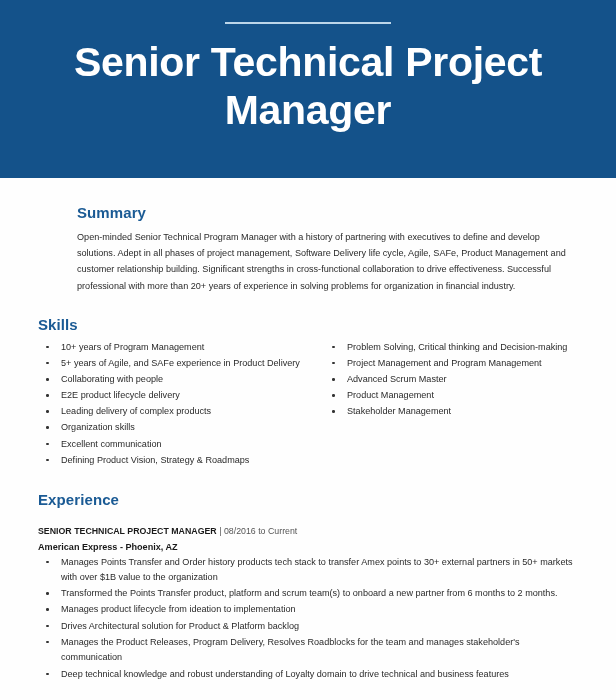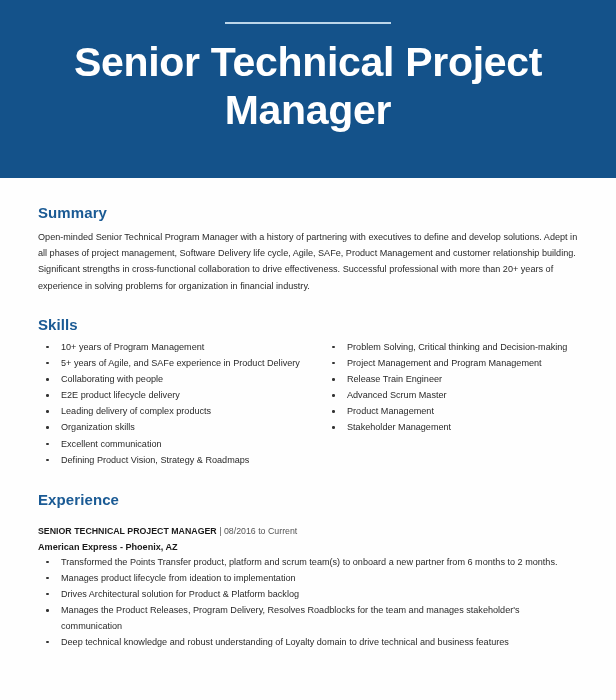--- a/index.html
+++ b/index.html
@@ -63,21 +63,21 @@
   .section {
     margin-top: 0;
   }
   .section-title {
     color: #1a5a94;
     font-size: 15px;
     font-weight: bold;
     letter-spacing: 0.1px;
   }
 
-  .summary-wrap { margin-top: 26px; }
+  .summary-wrap { margin-top: 26px; margin-left: 39px; }
   .summary-text {
     margin-top: 8px;
     font-size: 9.1px;
     line-height: 1.78;
     color: #2a2a2a;
     text-align: left;
   }
 
   .skills-wrap { margin-top: 22px; }
   .skills-columns {
@@ -166,40 +166,40 @@
               <li>Leading delivery of complex products</li>
               <li>Organization skills</li>
               <li>Excellent communication</li>
               <li>Defining Product Vision, Strategy &amp; Roadmaps</li>
             </ul>
         </div>
         <div class="skills-col right">
           <ul class="bullets">
               <li>Problem Solving, Critical thinking and Decision-making</li>
               <li>Project Management and Program Management</li>
-              <li>Release Train Engineer</li>
               <li>Advanced Scrum Master</li>
               <li>Product Management</li>
               <li>Stakeholder Management</li>
             </ul>
         </div>
       </div>
     </div>
 
     <div class="section experience-wrap">
       <div class="section-title">Experience</div>
 
       <div>
         <div class="job-title-line">
           <span class="jt-role">SENIOR TECHNICAL PROJECT MANAGER</span>
           <span class="jt-sep">|</span>
           <span class="jt-dates">08/2016 to Current</span>
         </div>
         <div class="job-company">American Express - Phoenix, AZ</div>
         <ul class="bullets job-bullets">
+            <li>Manages Points Transfer and Order history products tech stack to transfer Amex points to 30+ external partners in 50+ markets with over $1B value to the organization</li>
             <li>Transformed the Points Transfer product, platform and scrum team(s) to onboard a new partner from 6 months to 2 months.</li>
             <li>Manages product lifecycle from ideation to implementation</li>
             <li>Drives Architectural solution for Product &amp; Platform backlog</li>
             <li>Manages the Product Releases, Program Delivery, Resolves Roadblocks for the team and manages stakeholder's communication</li>
             <li>Deep technical knowledge and robust understanding of Loyalty domain to drive technical and business features</li>
           </ul>
       </div>
     </div>
 
   </div>

